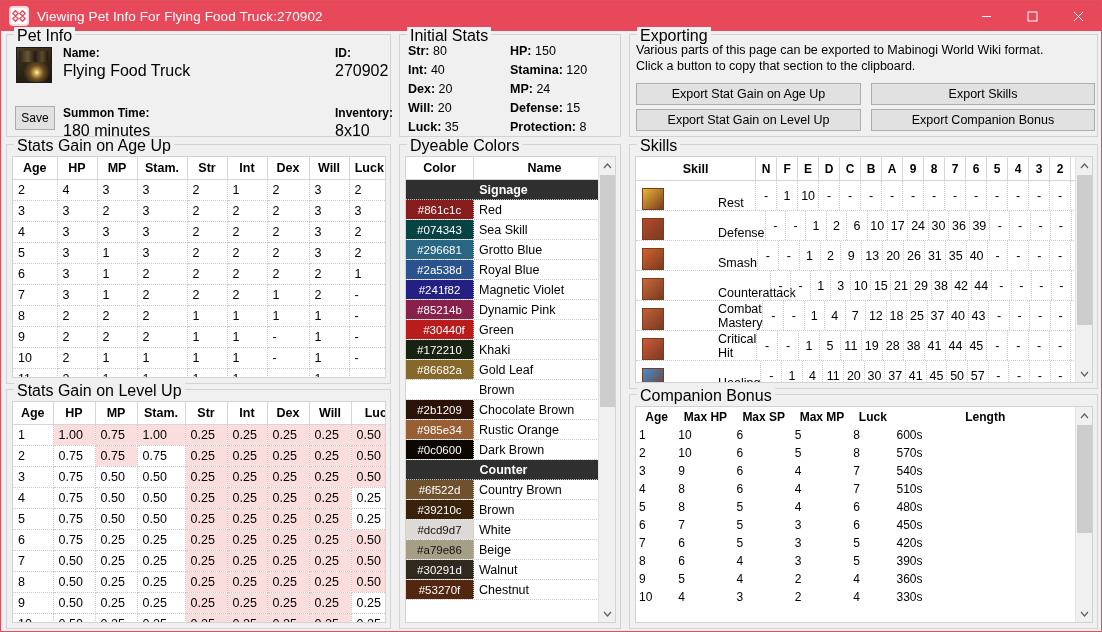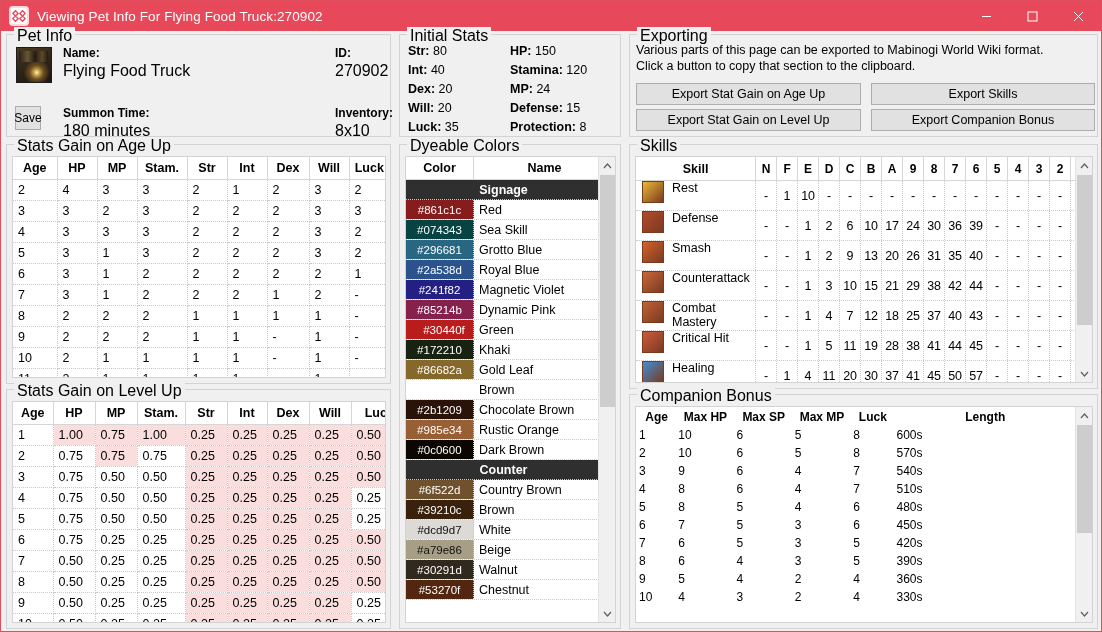--- a/index.html
+++ b/index.html
@@ -78,21 +78,21 @@
       linear-gradient(160deg, #4c3b22 0%, #33281a 40%, #1d1710 100%);
     overflow: hidden;
   }
   #pet-thumb::after {
     content: "";
     position: absolute; left: 2px; top: 3px; right: 3px; height: 11px;
     background: linear-gradient(90deg, #2a2119 0%, #6b5634 30%, #241c12 55%, #5d4a2c 80%, #231b12 100%);
   }
   #save-btn {
     position: absolute; left: 8px; top: 71px;
-    width: 26px; height: 24px;
+    width: 40px; height: 24px;
     background: #e1e1e1;
     border: 1px solid #adadad;
     font-size: 12px;
     display: flex; align-items: center; justify-content: center;
     color: #000;
   }
   .pi-label { font-weight: bold; font-size: 12px; color: #000; }
   .pi-value { font-size: 16px; color: #000; }
   #pi-name { position: absolute; left: 56px; top: 11px; }
   #pi-name-v { position: absolute; left: 56px; top: 27px; }
@@ -190,21 +190,21 @@
   
   #skills { left: 628px; top: 143px; width: 469px; height: 245px; }
   #skills-grid { left: 5px; top: 11px; width: 458px; height: 227px; position: absolute;
                  background:#fff; border: 1px solid #d3d3d3; overflow: hidden; }
   #sk-head { display: flex; height: 24px; border-bottom: 1px solid #d6d6d6; }
   #sk-head .sk-name-h { width: 135px; text-align: center; font-weight: bold; font-size: 12.5px;
                         line-height: 24px; border-right: 1px solid #d6d6d6; }
   #sk-head .sk-c { width: 23.5px; text-align: center; font-weight: bold; font-size: 12px;
                    line-height: 24px; border-right: 1px solid #d6d6d6; }
   .sk-row { display: flex; height: 30px; border-bottom: 1px dotted #c9c9c9; }
-  .sk-icowrap { width: 135px; display: flex; align-items: flex-start; border-right: 1px dotted #c9c9c9; }
+  .sk-icowrap { width: 135px; display: flex; align-items: flex-end; border-right: 1px dotted #c9c9c9; gap: 46px; }
   .sk-ico { width: 22px; height: 22px; margin-left: 6px; margin-right: 8px; border: 1px solid #7a3b1c; flex:0 0 auto; }
   .sk-lbl { font-size: 12.5px; color: #000; }
   .sk-v { width: 23.5px; text-align: center; font-size: 12.5px; line-height: 30px;
           border-right: 1px dotted #c9c9c9; color:#000; }
 
   
   #companion { left: 628px; top: 393px; width: 469px; height: 235px; }
   #comp-grid { left: 5px; top: 11px; width: 458px; height: 217px; position: absolute;
                background:#fff; border: 1px solid #d3d3d3; overflow: hidden; }
 

